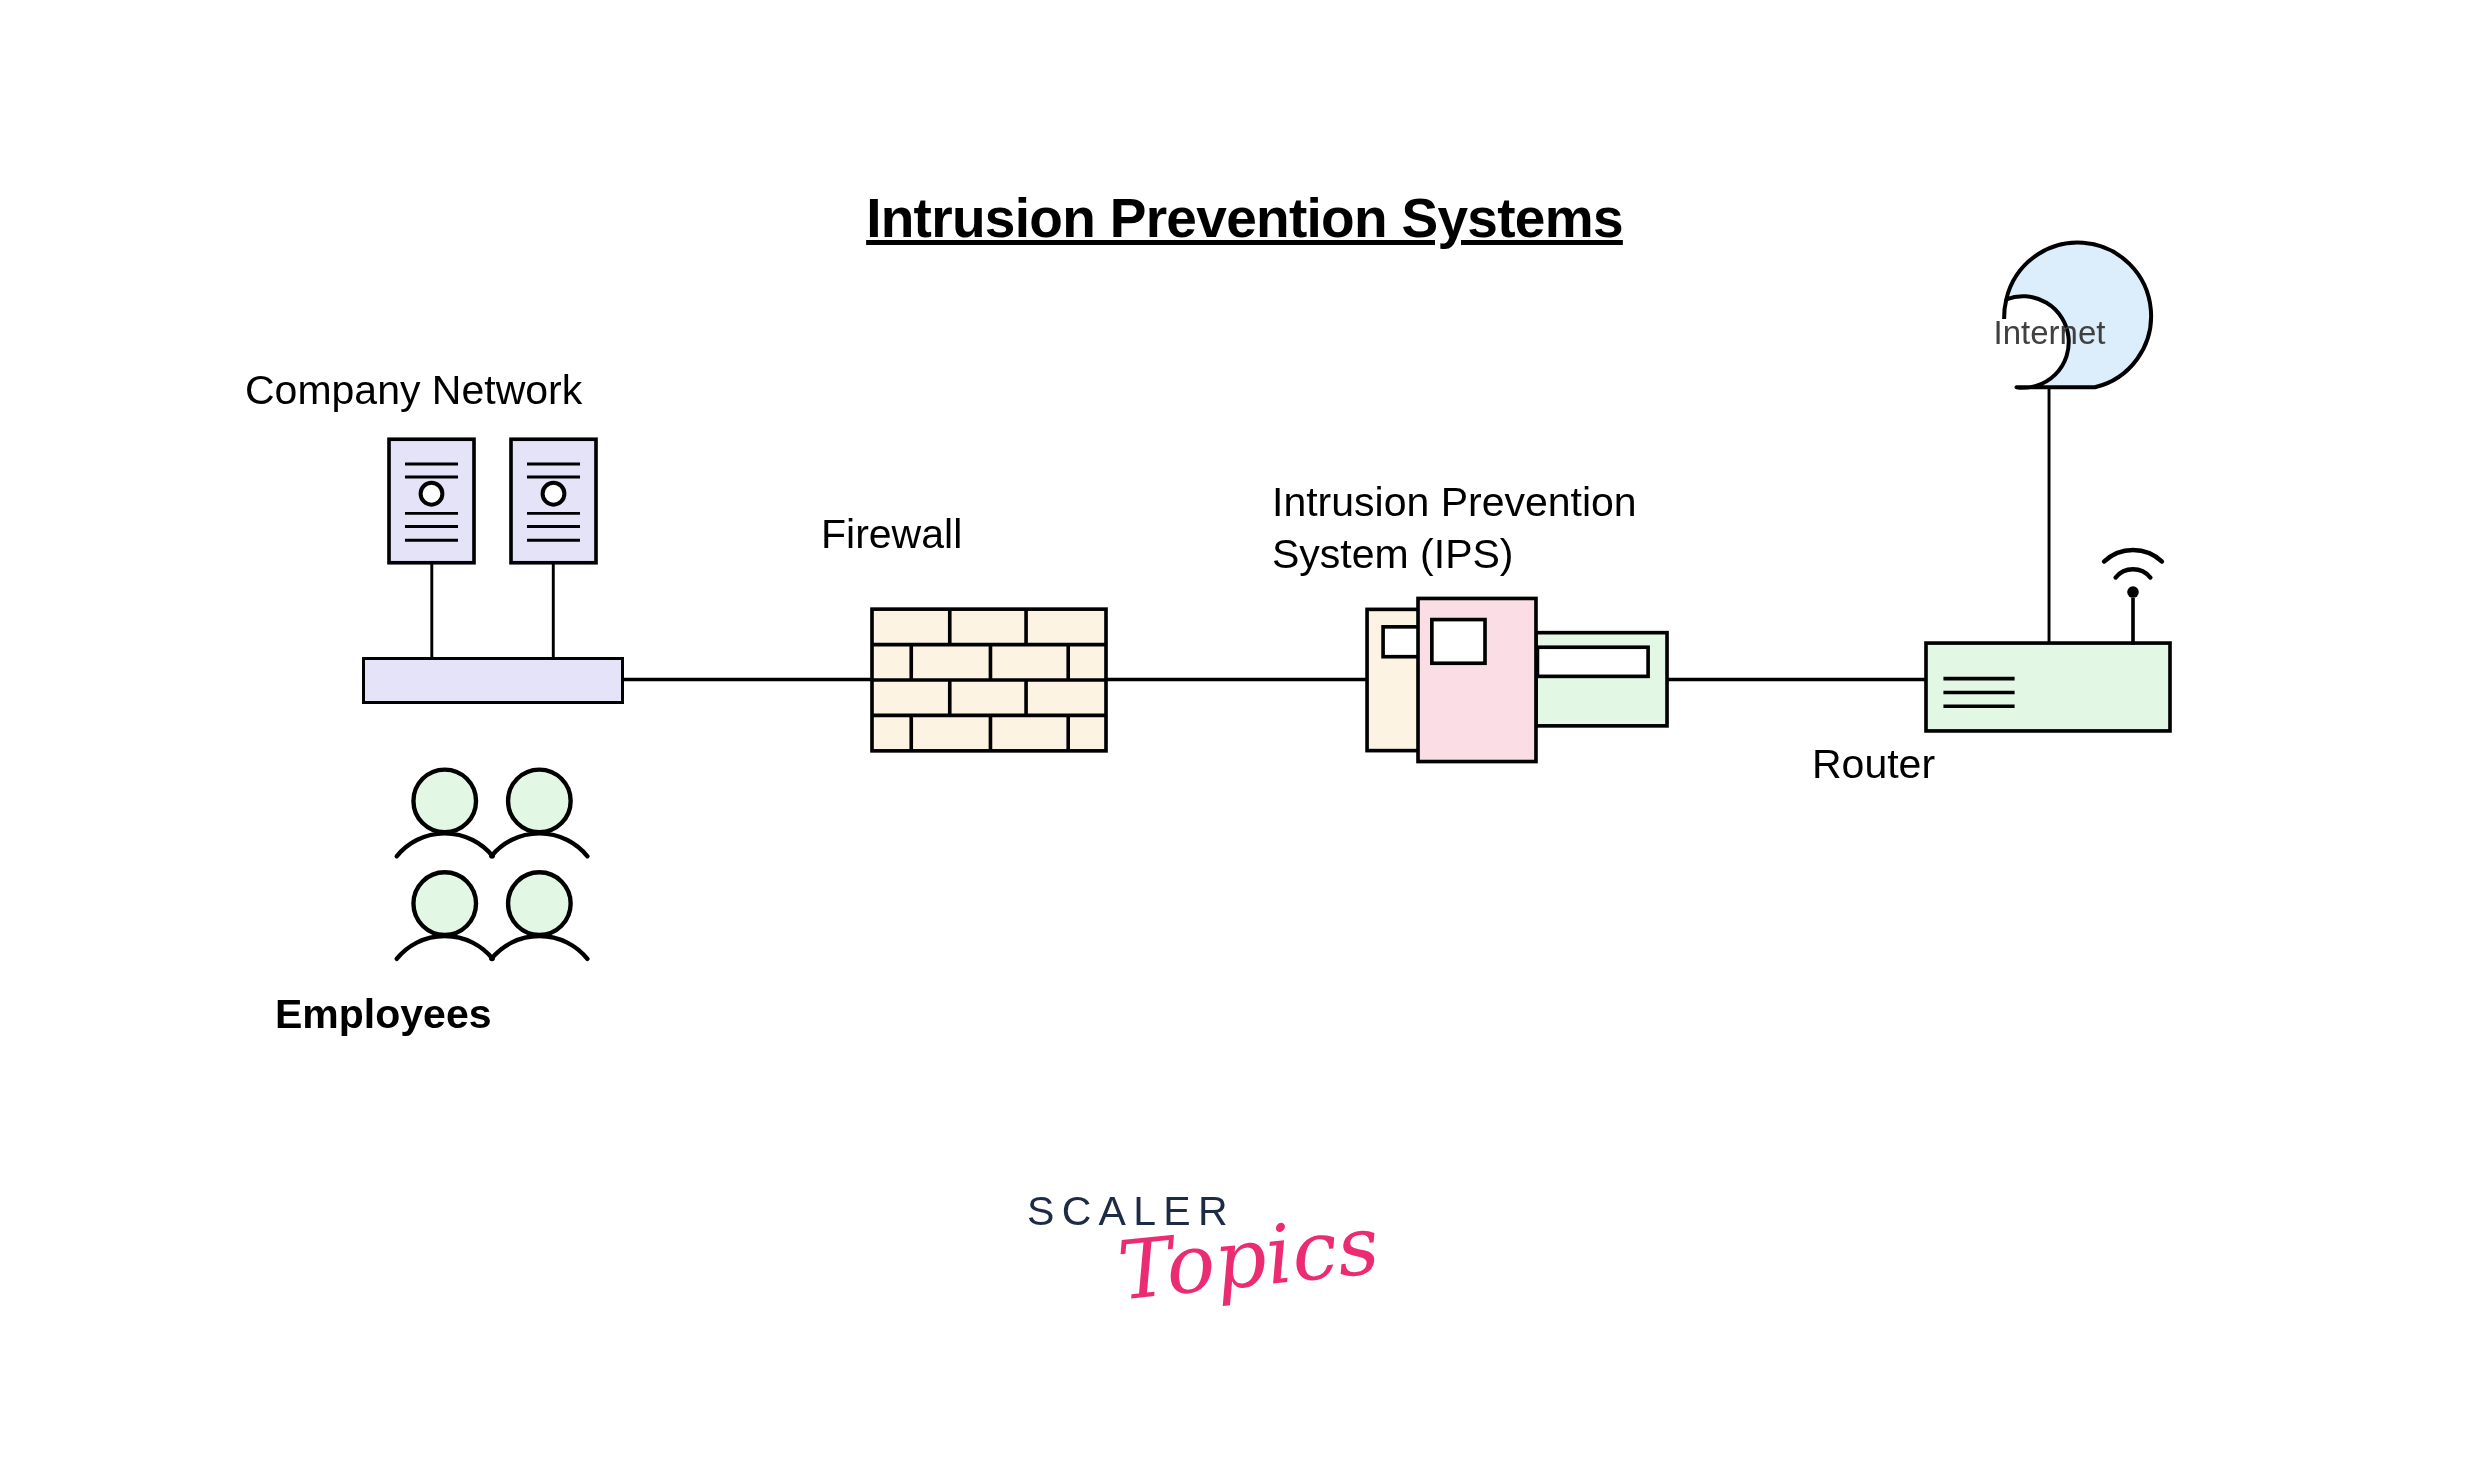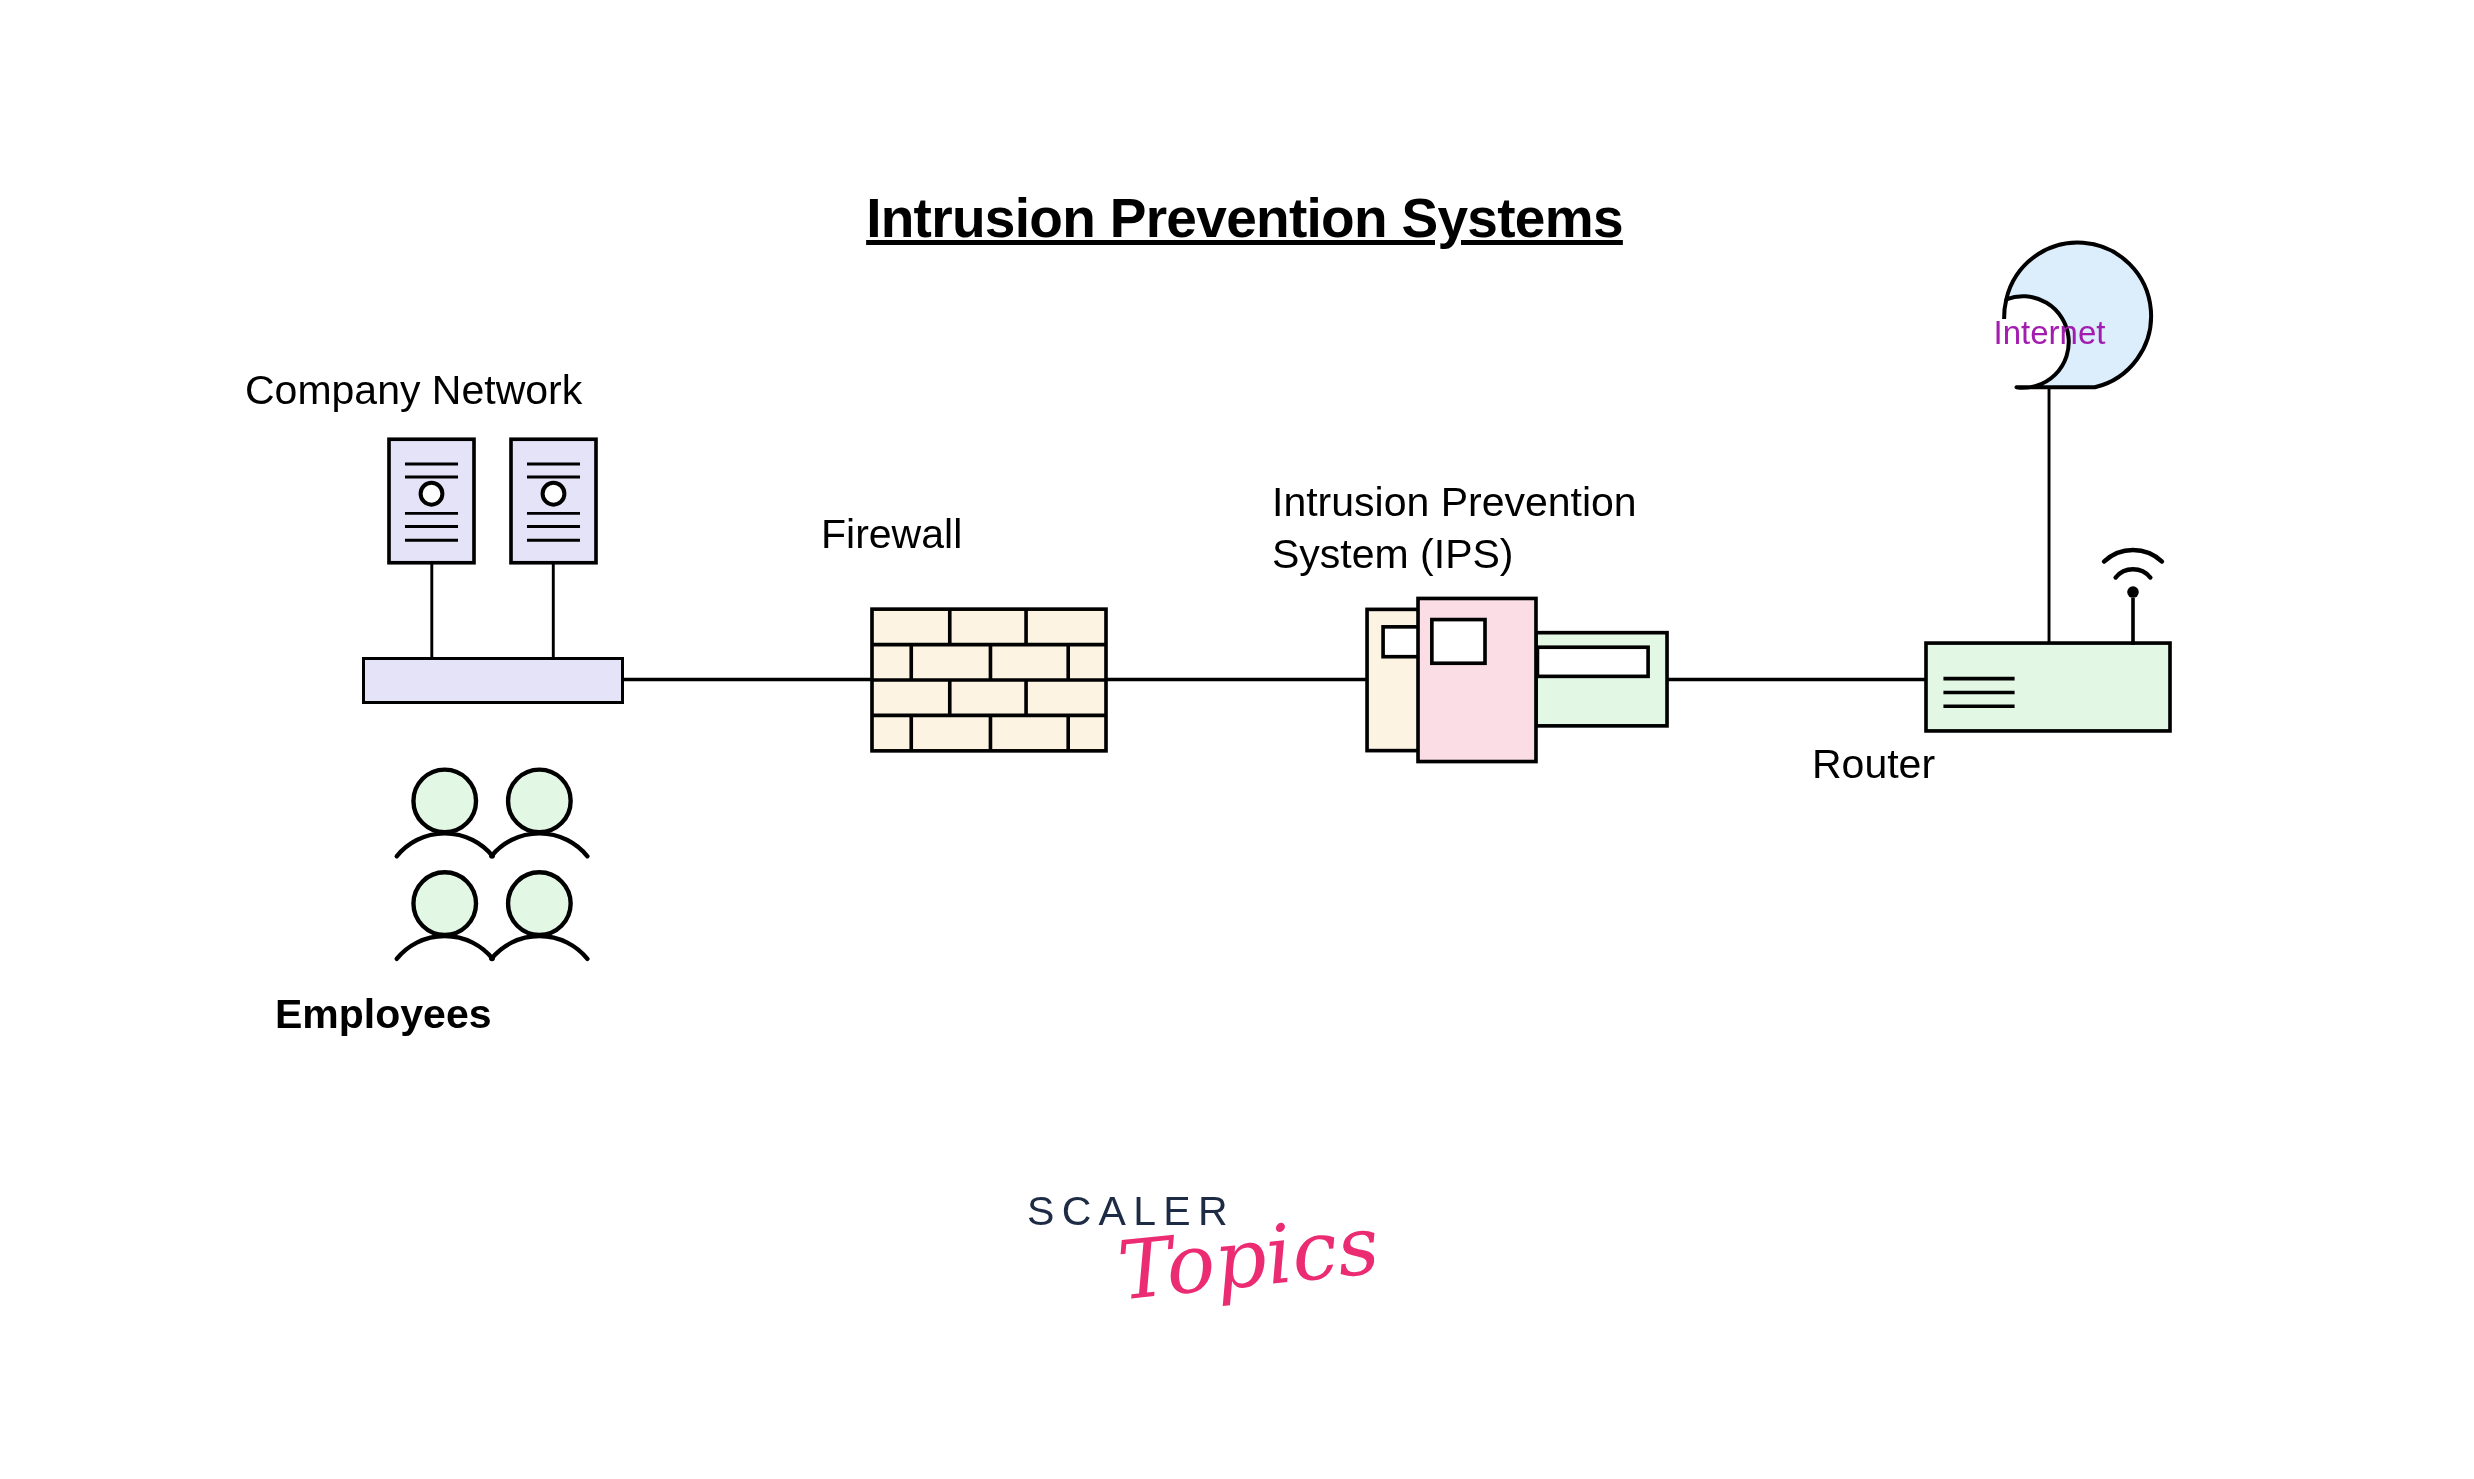--- a/index.html
+++ b/index.html
@@ -26,21 +26,21 @@
     font-size:41px;color:#000;
     line-height:52px;
   }
   .label-company{top:364px;left:245px;width:509px;}
   .label-firewall{top:508px;left:821px;width:364px;}
   .label-ips{top:476px;left:1272px;width:466px;}
   .label-router{top:738px;left:1812px;width:364px;}
   .label-employees{top:988px;left:275px;width:437px;font-weight:bold;}
   .label-internet{
     top:314px;left:1946px;width:207px;
-    text-align:center;font-size:33px;color:#a21caf;
+    text-align:center;font-size:33px;color:#404040;
   }
   .hub{
     top:657px;left:362px;width:262px;height:47px;
     background:var(--lavender);
     border:3.6px solid var(--stroke);
     box-sizing:border-box;
   }
   .logo-scaler{
     top:1188px;left:1027px;width:437px;
     font-size:41px;font-weight:normal;

